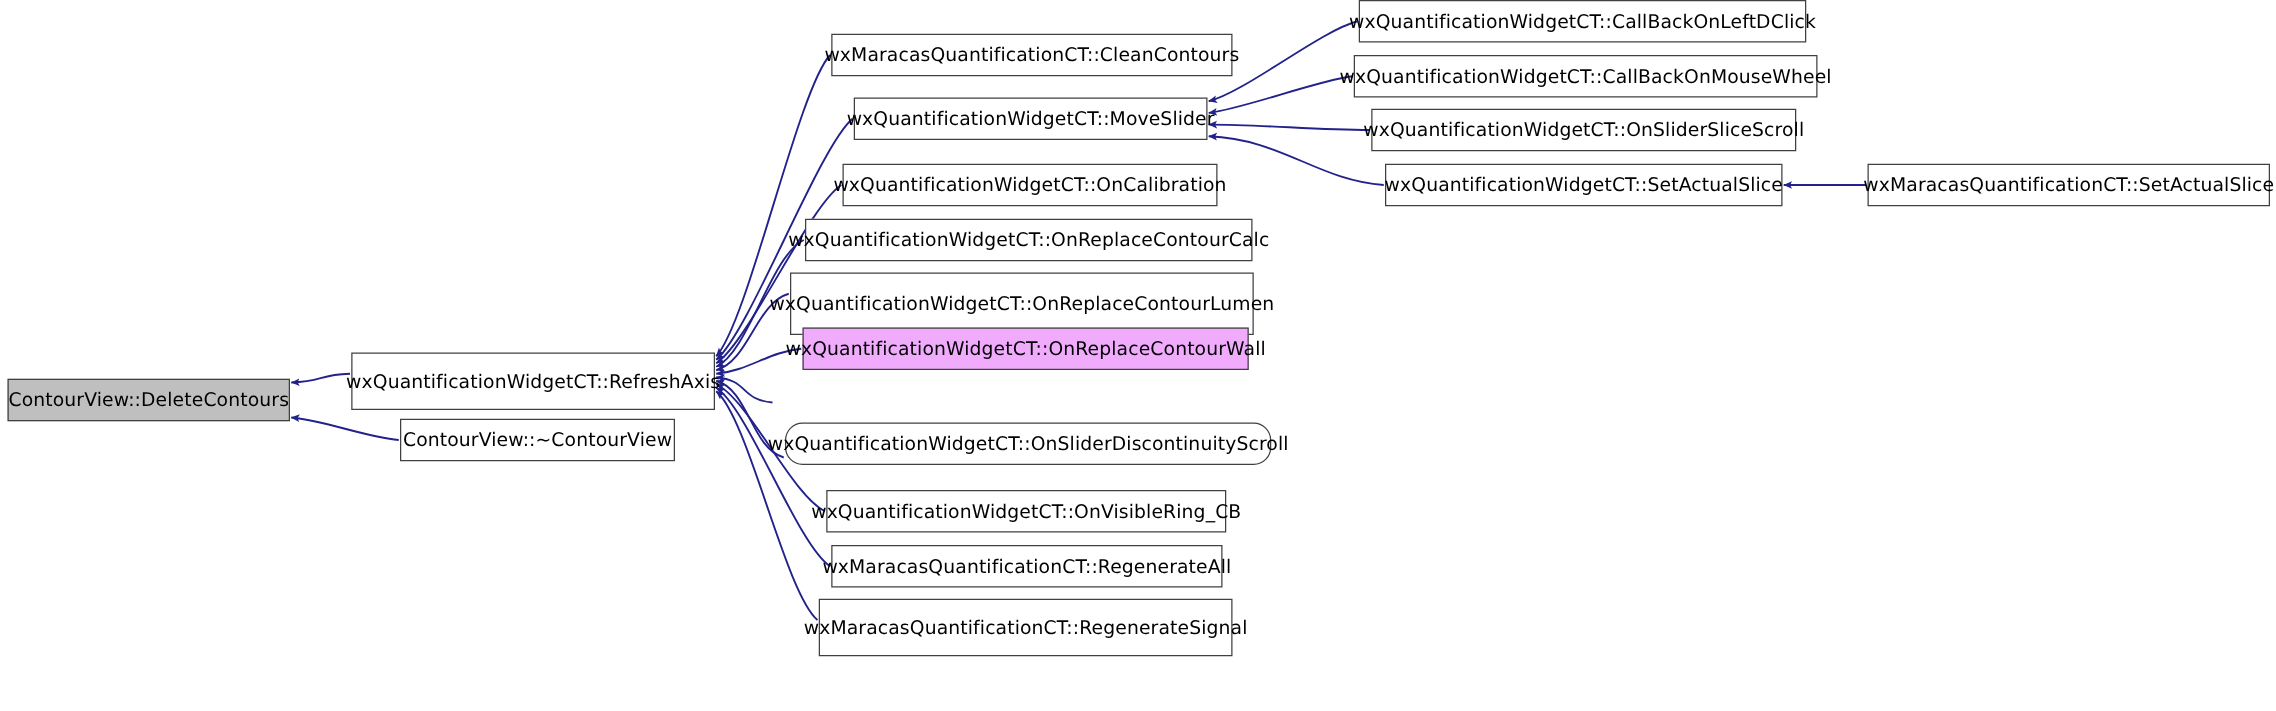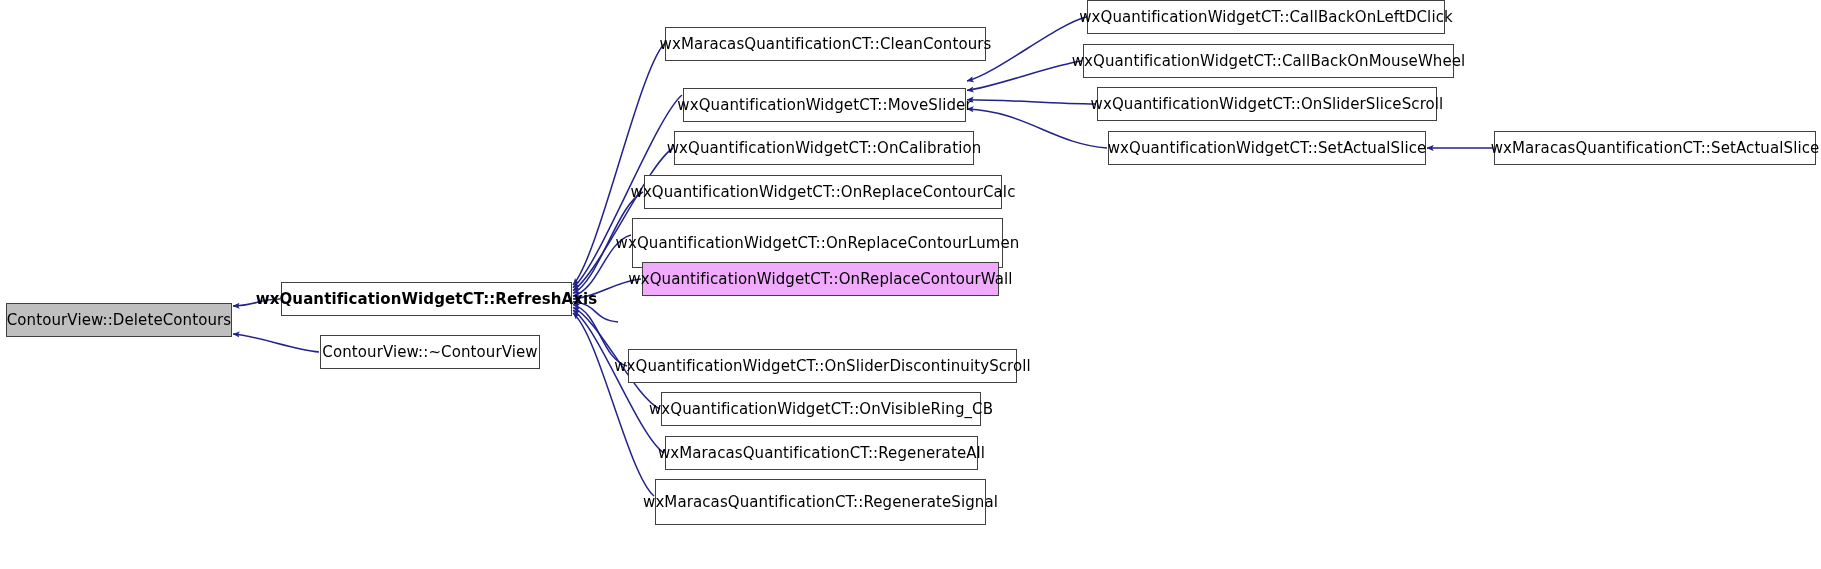--- a/index.html
+++ b/index.html
@@ -61,45 +61,45 @@
       <path d="M 654 496 C 628 474.04, 599 334.96, 573 313" fill="none" stroke="#22228b" stroke-width="1.5" marker-end="url(#arrowhead)"></path>
       <path d="M 1086 17 C 1056.25 24.68, 996.75 73.32, 967 81" fill="none" stroke="#22228b" stroke-width="1.5" marker-end="url(#arrowhead)"></path>
       <path d="M 1082 61 C 1053.25 64.52, 995.75 86.81333333333333, 967 90.33333333333333" fill="none" stroke="#22228b" stroke-width="1.5" marker-end="url(#arrowhead)"></path>
       <path d="M 1096 104 C 1050.85 104, 1012.15 99.66666666666666, 967 99.66666666666666" fill="none" stroke="#22228b" stroke-width="1.5" marker-end="url(#arrowhead)"></path>
       <path d="M 1107 148 C 1053.8 144.1, 1025.8 111.34, 967 109" fill="none" stroke="#22228b" stroke-width="1.5" marker-end="url(#arrowhead)"></path>
       <path d="M 1493 148 C 1469.9 148, 1450.1 148, 1427 148" fill="none" stroke="#22228b" stroke-width="1.5" marker-end="url(#arrowhead)"></path>
     </svg>
 <div class="node highlight" style="left: 6px; top: 303px; width: 226px; height: 34px; font-size: 15px; border-color: rgb(64, 64, 64); background: rgb(191, 191, 191);">
       <span class="node-label">ContourView::DeleteContours</span>
     </div>
-    <div class="node" style="left: 281px; top: 282px; width: 291px; height: 34px; font-size: 15px; border-color: rgb(64, 64, 64); background: rgb(255, 255, 255); font-weight: bold;">
+    <div class="node" style="left: 281px; top: 282px; width: 291px; height: 46px; font-size: 15px; border-color: rgb(64, 64, 64); background: rgb(255, 255, 255);">
       <span class="node-label">wxQuantificationWidgetCT::RefreshAxis</span>
     </div>
     <div class="node" style="left: 320px; top: 335px; width: 220px; height: 34px; font-size: 15px; border-color: rgb(64, 64, 64); background: rgb(255, 255, 255);">
       <span class="node-label">ContourView::~ContourView</span>
     </div>
     <div class="node" style="left: 665px; top: 27px; width: 321px; height: 34px; font-size: 15px; border-color: rgb(64, 64, 64); background: rgb(255, 255, 255);">
       <span class="node-label">wxMaracasQuantificationCT::CleanContours</span>
     </div>
-    <div class="node" style="left: 683px; top: 88px; width: 283px; height: 34px; font-size: 15px; border-color: rgb(64, 64, 64); background: rgb(255, 255, 255);">
+    <div class="node" style="left: 683px; top: 78px; width: 283px; height: 34px; font-size: 15px; border-color: rgb(64, 64, 64); background: rgb(255, 255, 255);">
       <span class="node-label">wxQuantificationWidgetCT::MoveSlider</span>
     </div>
     <div class="node" style="left: 674px; top: 131px; width: 300px; height: 34px; font-size: 15px; border-color: rgb(64, 64, 64); background: rgb(255, 255, 255);">
       <span class="node-label">wxQuantificationWidgetCT::OnCalibration</span>
     </div>
     <div class="node" style="left: 644px; top: 175px; width: 358px; height: 34px; font-size: 15px; border-color: rgb(64, 64, 64); background: rgb(255, 255, 255);">
       <span class="node-label">wxQuantificationWidgetCT::OnReplaceContourCalc</span>
     </div>
     <div class="node" style="left: 632px; top: 218px; width: 371px; height: 50px; font-size: 15px; border-color: rgb(64, 64, 64); background: rgb(255, 255, 255);">
       <span class="node-label">wxQuantificationWidgetCT::OnReplaceContourLumen</span>
     </div>
     <div class="node" style="left: 642px; top: 262px; width: 357px; height: 34px; font-size: 15px; border-color: rgb(64, 64, 64); background: #f0abfc;">
       <span class="node-label">wxQuantificationWidgetCT::OnReplaceContourWall</span>
     </div>
-    <div class="node" style="left: 628px; top: 349px; width: 389px; height: 34px; font-size: 15px; border-color: rgb(64, 64, 64); background: rgb(255, 255, 255);">
+    <div class="node" style="left: 628px; top: 338px; width: 389px; height: 34px; font-size: 15px; border-color: rgb(64, 64, 64); background: rgb(255, 255, 255); border-radius: 14px;">
       <span class="node-label">wxQuantificationWidgetCT::OnSliderDiscontinuityScroll</span>
     </div>
     <div class="node" style="left: 661px; top: 392px; width: 320px; height: 34px; font-size: 15px; border-color: rgb(64, 64, 64); background: rgb(255, 255, 255); align-items: center;">
       <span class="node-label">wxQuantificationWidgetCT::OnVisibleRing_CB</span>
     </div>
     <div class="node" style="left: 665px; top: 436px; width: 313px; height: 34px; font-size: 15px; border-color: rgb(64, 64, 64); background: rgb(255, 255, 255);">
       <span class="node-label">wxMaracasQuantificationCT::RegenerateAll</span>
     </div>
     <div class="node" style="left: 655px; top: 479px; width: 331px; height: 46px; font-size: 15px; border-color: rgb(64, 64, 64); background: rgb(255, 255, 255);">
       <span class="node-label">wxMaracasQuantificationCT::RegenerateSignal</span>

